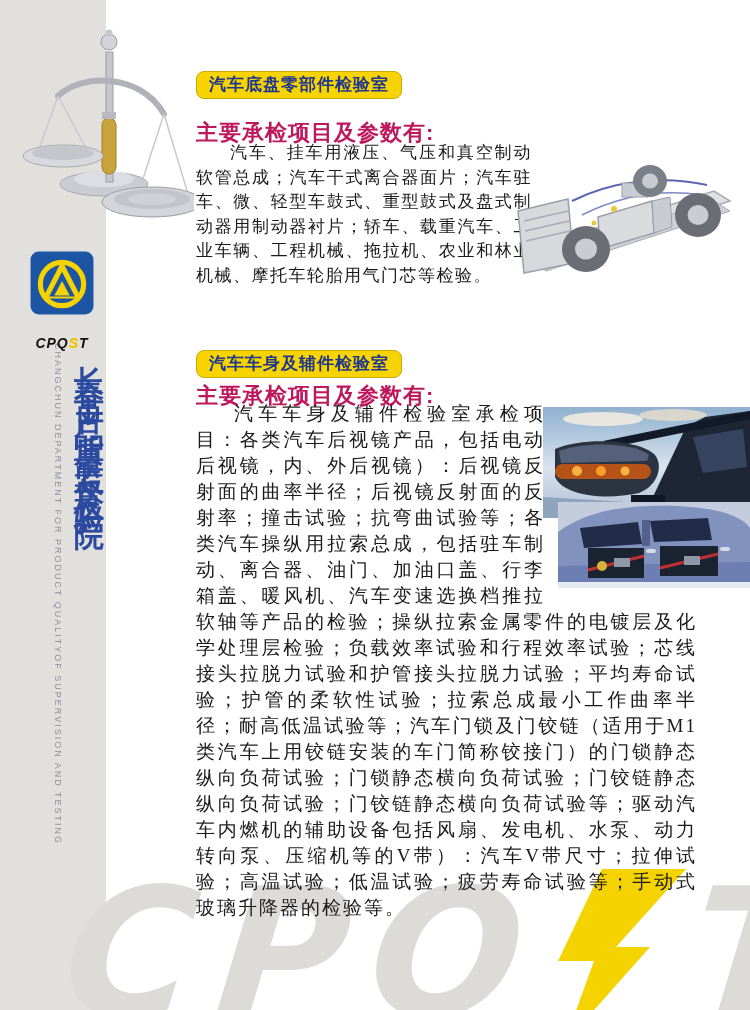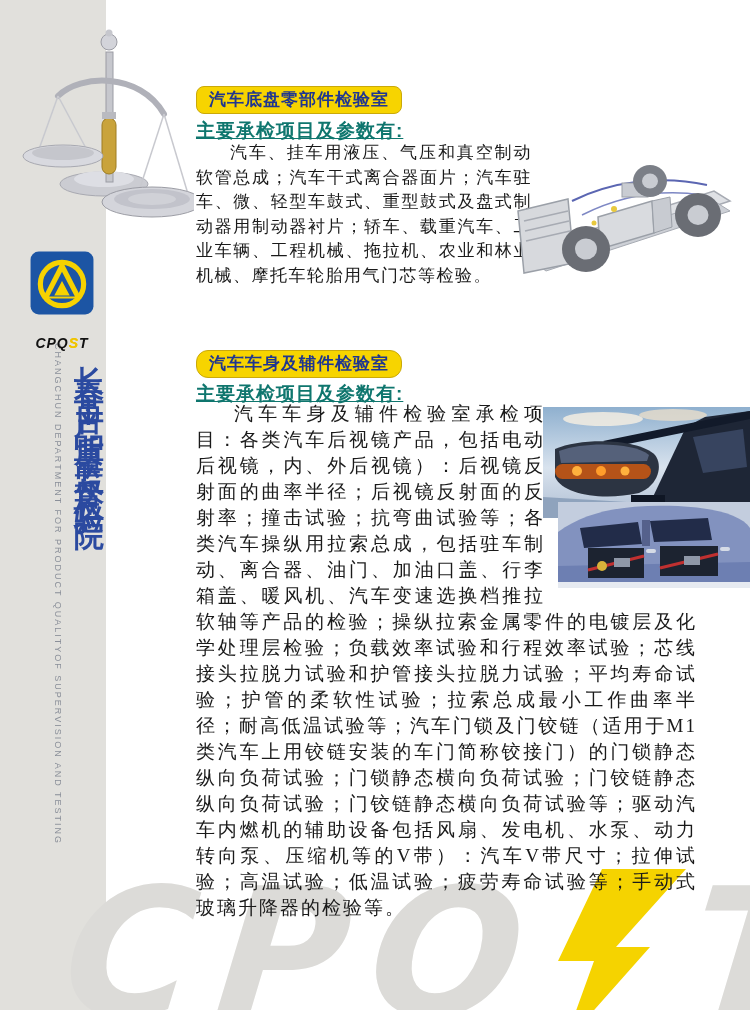--- a/index.html
+++ b/index.html
@@ -74,29 +74,28 @@
     background: #f7d400;
     color: #1f3690;
     font-weight: bold;
     font-size: 17px;
     line-height: 1;
     padding: 4px 12px 5px 12px;
     border-radius: 8px;
     border: 1px solid #caa90a;
     letter-spacing: 1px;
   }
-  .badge-1 { position: absolute; left: 196px; top: 86px; }
-  .badge-2 { position: absolute; left: 196px; top: 350px; border-radius: 12px; }
+  .badge-1 { position: absolute; left: 196px; top: 71px; }
+  .badge-2 { position: absolute; left: 196px; top: 350px; }
   .subheading {
     position: absolute;
-    font-size: 19px;
-    font-weight: bold;
-    color: #0f766e;
+    font-size: 22px;
+    font-weight: bold;
+    color: #be185d;
     letter-spacing: 1px;
-    text-decoration: underline;
   }
   .subheading-1 { left: 196px; top: 118px; }
   .subheading-2 { left: 196px; top: 381px; }
   .body-text {
     position: absolute;
     color: #1a1a1a;
     text-align: justify;
     font-family: "Liberation Serif", serif;
   }
   .body-1 {

